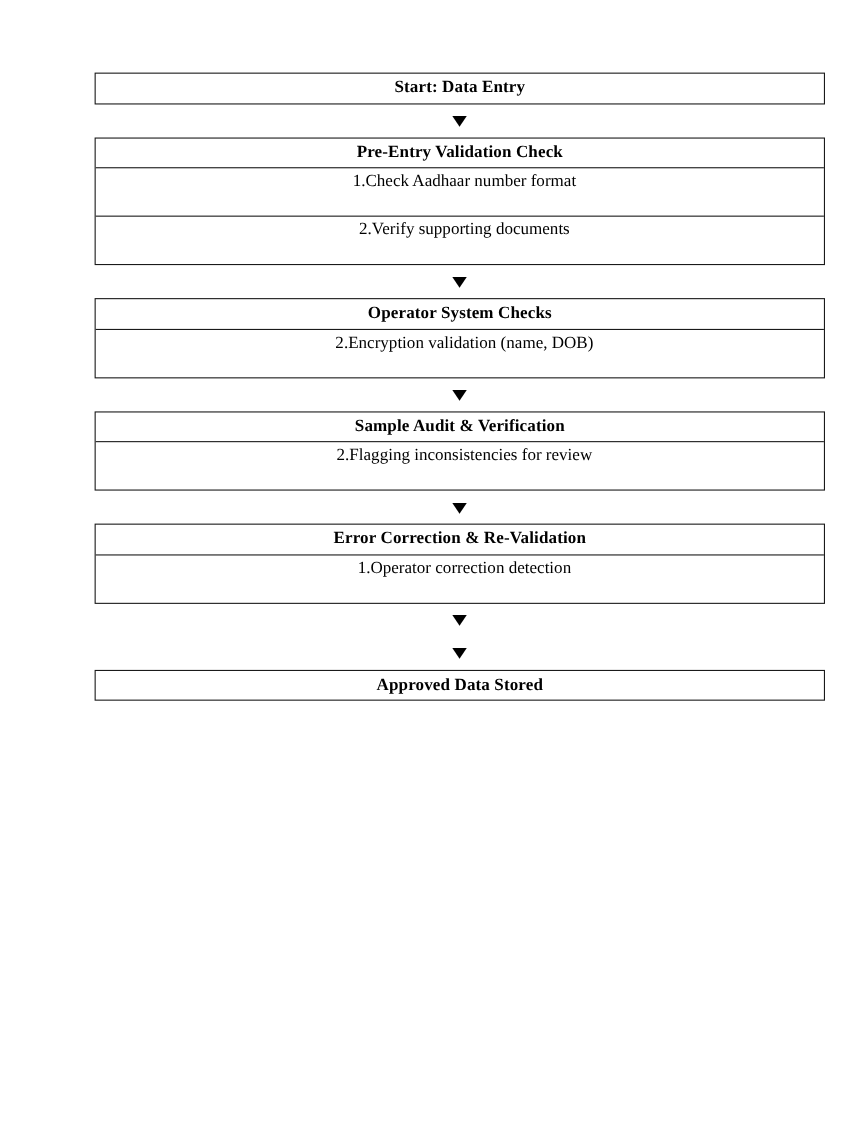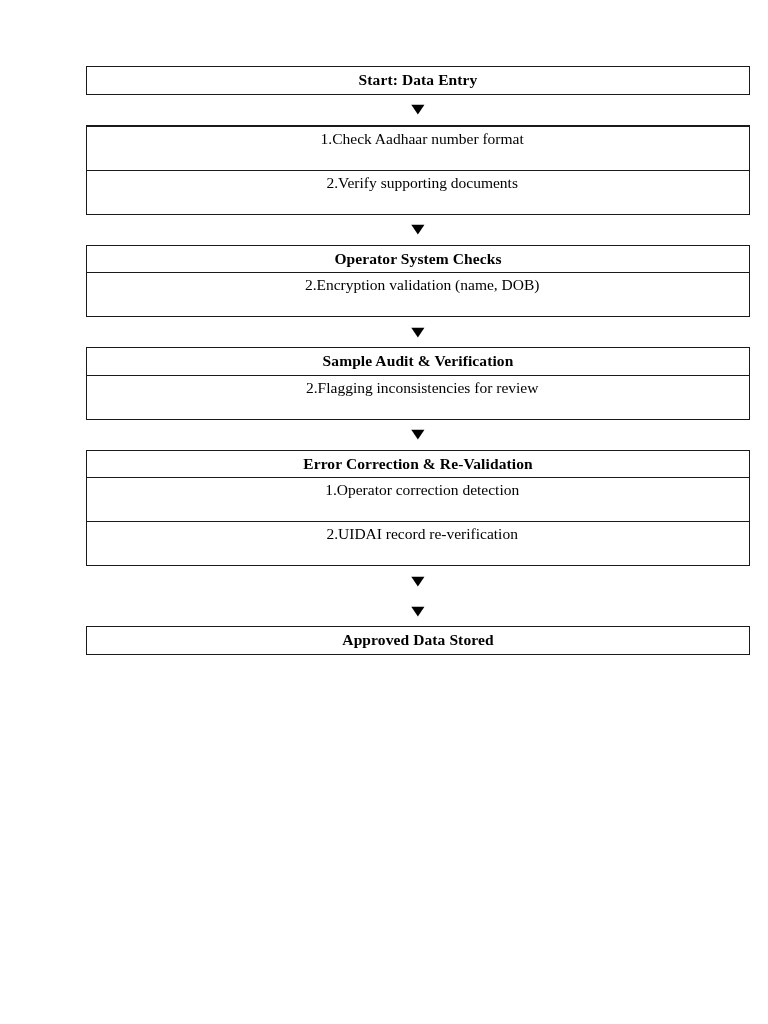--- a/index.html
+++ b/index.html
@@ -91,20 +91,21 @@
 <body>
 
 <div class="page">
     <div class="node terminal">
       <div class="node-header">Start: Data Entry</div>
     </div>
     <div class="connector">
       <span class="arrow-glyph">▼</span>
     </div>
     <div class="node">
+      <div class="node-header">Pre-Entry Validation Check</div>
       <div class="node-row"><span class="step"><span class="step-num">1.</span><span class="step-text">Check Aadhaar number format</span></span></div>
       <div class="node-row"><span class="step"><span class="step-num">2.</span><span class="step-text">Verify supporting documents</span></span></div>
     </div>
     <div class="connector">
       <span class="arrow-glyph">▼</span>
     </div>
     <div class="node">
       <div class="node-header">Operator System Checks</div>
       <div class="node-row"><span class="step"><span class="step-num">2.</span><span class="step-text">Encryption validation (name, DOB)</span></span></div>
     </div>
@@ -114,21 +115,20 @@
     <div class="node">
       <div class="node-header">Sample Audit &amp; Verification</div>
       <div class="node-row"><span class="step"><span class="step-num">2.</span><span class="step-text">Flagging inconsistencies for review</span></span></div>
     </div>
     <div class="connector">
       <span class="arrow-glyph">▼</span>
     </div>
     <div class="node">
       <div class="node-header">Error Correction &amp; Re-Validation</div>
       <div class="node-row"><span class="step"><span class="step-num">1.</span><span class="step-text">Operator correction detection</span></span></div>
-      <div class="node-row"><span class="step"><span class="step-num">2.</span><span class="step-text">UIDAI record re-verification</span></span></div>
     </div>
     <div class="connector">
       <span class="arrow-glyph">▼</span>
     </div>
     <div class="connector">
       <span class="arrow-glyph">▼</span>
     </div>
     <div class="node terminal">
       <div class="node-header">Approved Data Stored</div>
     </div>

